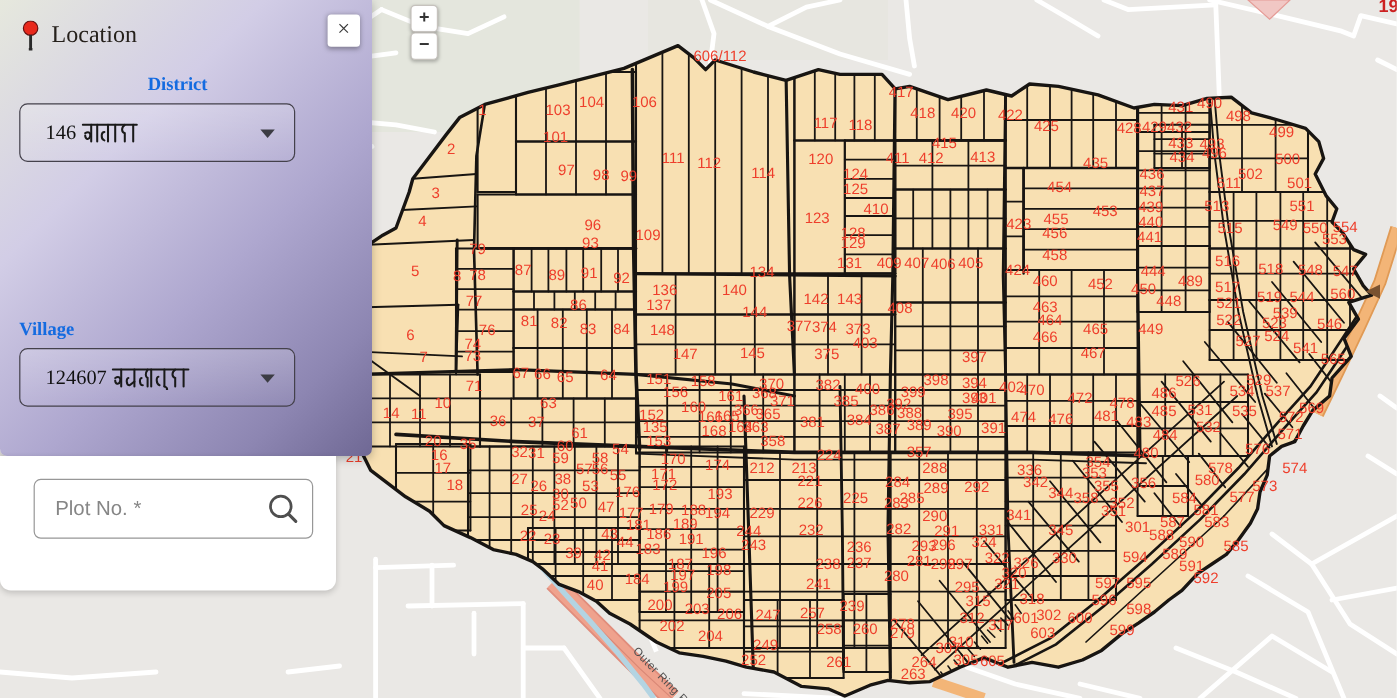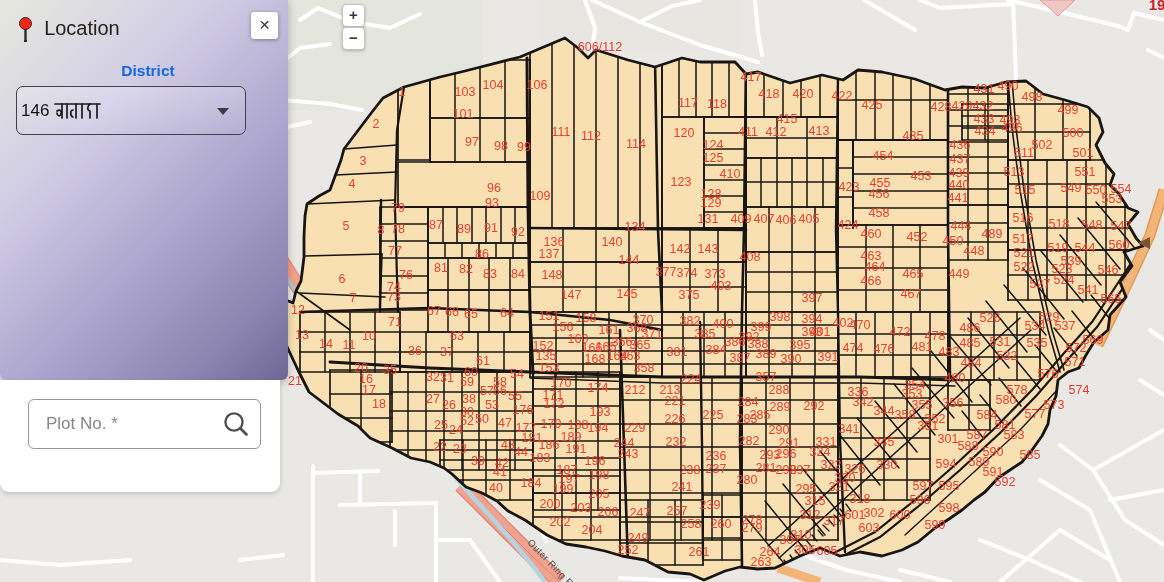--- a/index.html
+++ b/index.html
@@ -1,17 +1,17 @@
 <!DOCTYPE html>
 <html><head><meta charset="utf-8"><style>
 html,body{margin:0;padding:0;width:1164px;height:582px;overflow:hidden;font-family:"Liberation Sans",sans-serif;}
 #map{position:absolute;left:0;top:0;width:1164px;height:582px;}
-#panel{position:absolute;left:0;top:0;width:288px;height:380px;background:linear-gradient(135deg,#e6e8dd 0%,#d2cde6 32%,#aea7cf 60%,#8d86b2 84%,#6f6894 100%);border-radius:0 0 6px 6px;box-shadow:0 2px 8px rgba(0,0,0,.25);}
+#panel{position:absolute;left:0;top:0;width:310px;height:380px;background:linear-gradient(135deg,#e6e8dd 0%,#d2cde6 32%,#aea7cf 60%,#8d86b2 84%,#6f6894 100%);border-radius:0 0 6px 6px;box-shadow:0 2px 8px rgba(0,0,0,.25);font-family:Liberation Serif, serif;}
 .lab{color:#146be0;font-weight:bold;font-size:15.5px;margin:0 0 6px 16px;}
-.sel{position:relative;margin:0 0 0 16px;width:230px;height:49px;border:1px solid #44414b;border-radius:7px;background:linear-gradient(180deg,rgba(255,255,255,.20),rgba(255,255,255,.03));display:flex;align-items:center;padding-left:4px;box-sizing:border-box;font-size:17px;color:#111;}
+.sel{position:relative;margin:0 0 0 16px;width:230px;height:49px;border:1px solid #44414b;border-radius:7px;background:linear-gradient(180deg,rgba(255,255,255,.20),rgba(255,255,255,.03));display:flex;align-items:center;padding-left:21px;box-sizing:border-box;font-size:17px;color:#111;}
 .sel:after{content:"";position:absolute;right:16px;top:21px;border-left:6px solid transparent;border-right:6px solid transparent;border-top:7px solid #3c3c44;}
 #card{position:absolute;left:0;top:380px;width:280px;height:112px;background:#fff;border-radius:0 0 9px 9px;box-shadow:0 2px 5px rgba(0,0,0,.18);}
 #search{position:absolute;left:28px;top:19px;width:233px;height:50px;border:1.4px solid #979797;border-radius:6px;box-sizing:border-box;display:flex;align-items:center;}
 #search span{color:#868686;font-size:17px;margin-left:17px;flex:1;}
 #zoomctl div{position:absolute;left:342px;width:21px;height:21px;background:#fff;border:1px solid #c6c2bd;border-radius:4px;box-shadow:0 1px 3px rgba(0,0,0,.25);font-weight:bold;font-size:15px;color:#333;text-align:center;line-height:19px;}
 #close{position:absolute;right:10px;top:12px;width:27px;height:27px;background:#fff;border-radius:3px;box-shadow:0 1px 4px rgba(0,0,0,.35);text-align:center;line-height:25px;font-size:19px;color:#3a3a3a;}
 #hdr{position:absolute;left:18px;top:17px;font-size:20px;color:#26211c;}
 </style></head><body>
 
 <div id="map"><svg width="1164" height="582" viewBox="0 0 1164 582" font-family="Liberation Sans, sans-serif">
@@ -1011,20 +1011,40 @@
             <path d="M22,3 V17"></path>
             <path d="M19,9 C16,9 16,15 19,16"></path>
             <path d="M28,3 V17"></path>
             <path d="M36,3 C33,5 33,9 36,10 L36,17"></path>
             <path d="M43,3 V17"></path>
           </g>
         </svg></div>
     </div>
 
 
+  <div style="position:absolute;top:266px;width:280px;">
+      <div class="lab">Village</div>
+      <div class="sel">124607&nbsp;<svg width="66" height="20" viewBox="0 0 66 20" style="vertical-align:-4px">
+          <g stroke="#1a1a1a" stroke-width="1.7" fill="none" stroke-linecap="round">
+            <path d="M1,3 H64"></path>
+            <path d="M8,3 V17"></path>
+            <path d="M3,10 C6,8 8,10 7,13 C6,16 3,15 3,12"></path>
+            <path d="M14,10 C12,10 12,16 15,16 L19,13"></path>
+            <path d="M19,3 V17"></path>
+            <path d="M25,10 C23,10 23,16 26,16"></path>
+            <path d="M30,3 C28,6 28,9 30,10 L30,17"></path>
+            <path d="M33,3 V17"></path>
+            <path d="M39,9 C37,9 37,15 40,16"></path>
+            <path d="M44,3 V17"></path>
+            <path d="M44,17 C47,18 47,21 44,21"></path>
+            <path d="M53,3 C50,5 50,9 53,10 L53,17"></path>
+            <path d="M60,3 V17"></path>
+          </g>
+        </svg></div>
+    </div>
 </div>
 
 <div id="card">
     <div id="search">
       <span>Plot No.&nbsp;*</span>
       <svg width="27" height="27" viewBox="0 0 27 27" style="margin-right:10px;">
         <circle cx="11" cy="11" r="8.6" stroke="#4f4f4f" stroke-width="2.3" fill="none"></circle>
         <line x1="17.5" y1="17.5" x2="23.5" y2="23.5" stroke="#4f4f4f" stroke-width="2.6" stroke-linecap="round"></line>
       </svg>
     </div>

